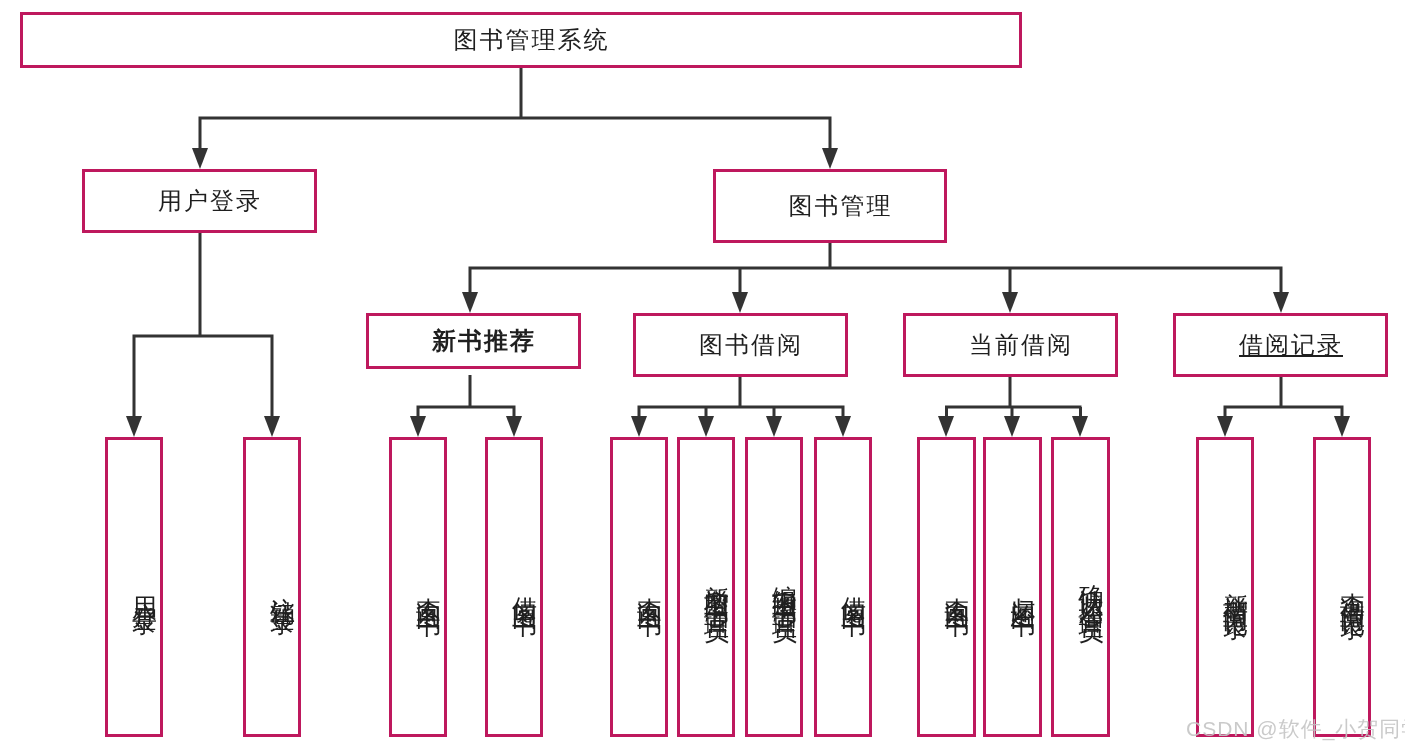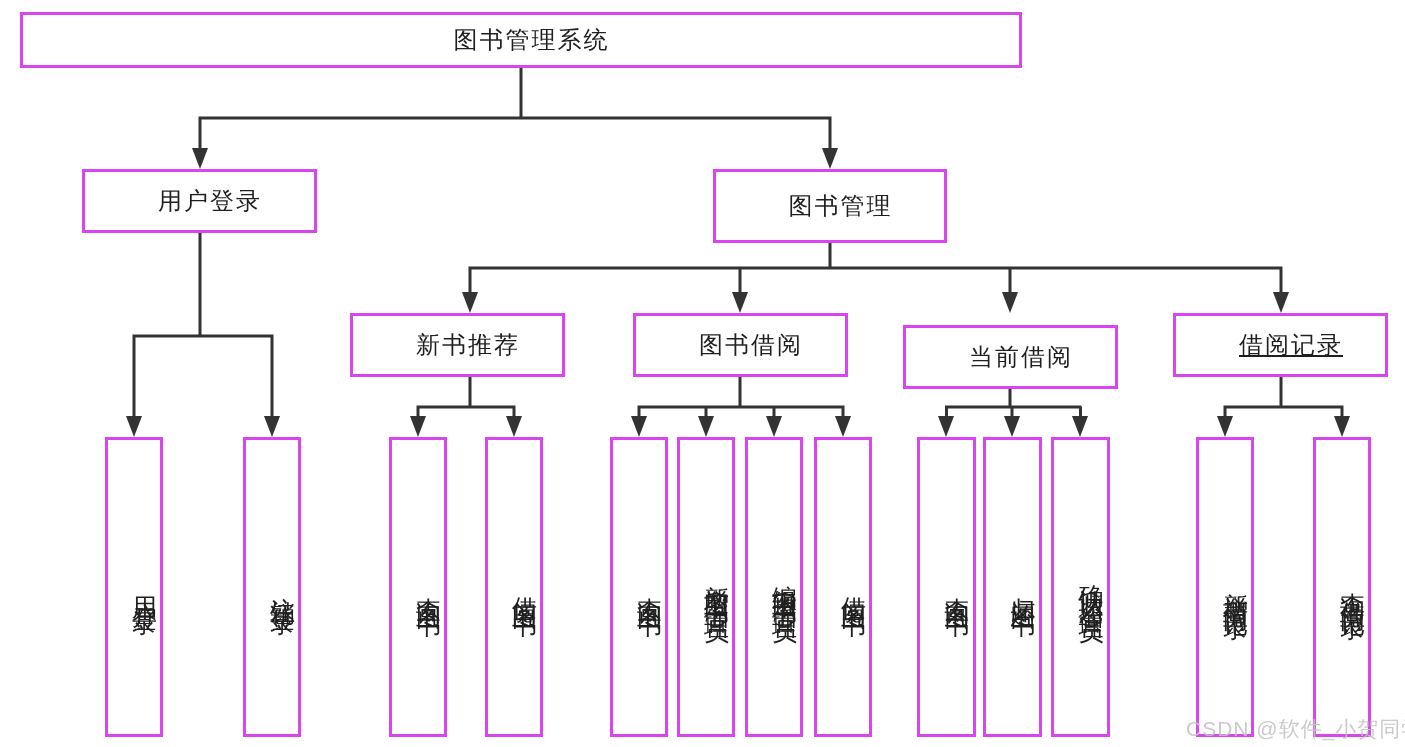--- a/index.html
+++ b/index.html
@@ -18,21 +18,21 @@
   #connectors {
     position: absolute;
     left: 0; top: 0;
     width: 1405px;
     height: 747px;
     z-index: 1;
   }
   .box {
     position: absolute;
     box-sizing: border-box;
-    border: 3px solid #d946ef;
+    border: 3px solid #be185d;
     background: #ffffff;
     color: #1f1f1f;
     display: flex;
     align-items: center;
     justify-content: center;
     z-index: 2;
     padding-left: 21px;
   }
   .h-box {
     font-size: 24px;
@@ -98,23 +98,23 @@
     <use href="#arrow" transform="translate(1080,437)"></use>
     <use href="#arrow" transform="translate(1225,437)"></use>
     <use href="#arrow" transform="translate(1342,437)"></use>
   </svg>
 
   <div class="box h-box" style="left:20px; top:12px; width:1002px; height:56px;">图书管理系统</div>
 
   <div class="box h-box" style="left:82px; top:169px; width:235px; height:64px;">用户登录</div>
   <div class="box h-box" style="left:713px; top:169px; width:234px; height:74px;">图书管理</div>
 
-  <div class="box h-box" style="left:350px; top:313px; width:215px; height:64px;">新书推荐</div>
+  <div class="box h-box" style="left:366px; top:313px; width:215px; height:56px;font-weight:bold;">新书推荐</div>
   <div class="box h-box" style="left:633px; top:313px; width:215px; height:64px;">图书借阅</div>
-  <div class="box h-box" style="left:903px; top:313px; width:215px; height:64px;margin-top:12px;">当前借阅</div>
+  <div class="box h-box" style="left:903px; top:313px; width:215px; height:64px;">当前借阅</div>
   <div class="box h-box" style="left:1173px; top:313px; width:215px; height:64px;text-decoration:underline;">借阅记录</div>
 
   <div class="box v-box" style="left:105px; top:437px; width:58px; height:300px;">用户登录</div>
   <div class="box v-box" style="left:243px; top:437px; width:58px; height:300px;">注销登录</div>
 
   <div class="box v-box" style="left:389px; top:437px; width:58px; height:300px;">查询图书</div>
   <div class="box v-box" style="left:485px; top:437px; width:58px; height:300px;">借阅图书</div>
 
   <div class="box v-box" style="left:610px; top:437px; width:58px; height:300px;">查询图书</div>
   <div class="box v-box" style="left:677px; top:437px; width:58px; height:300px;">新增图书（管理员）</div>

